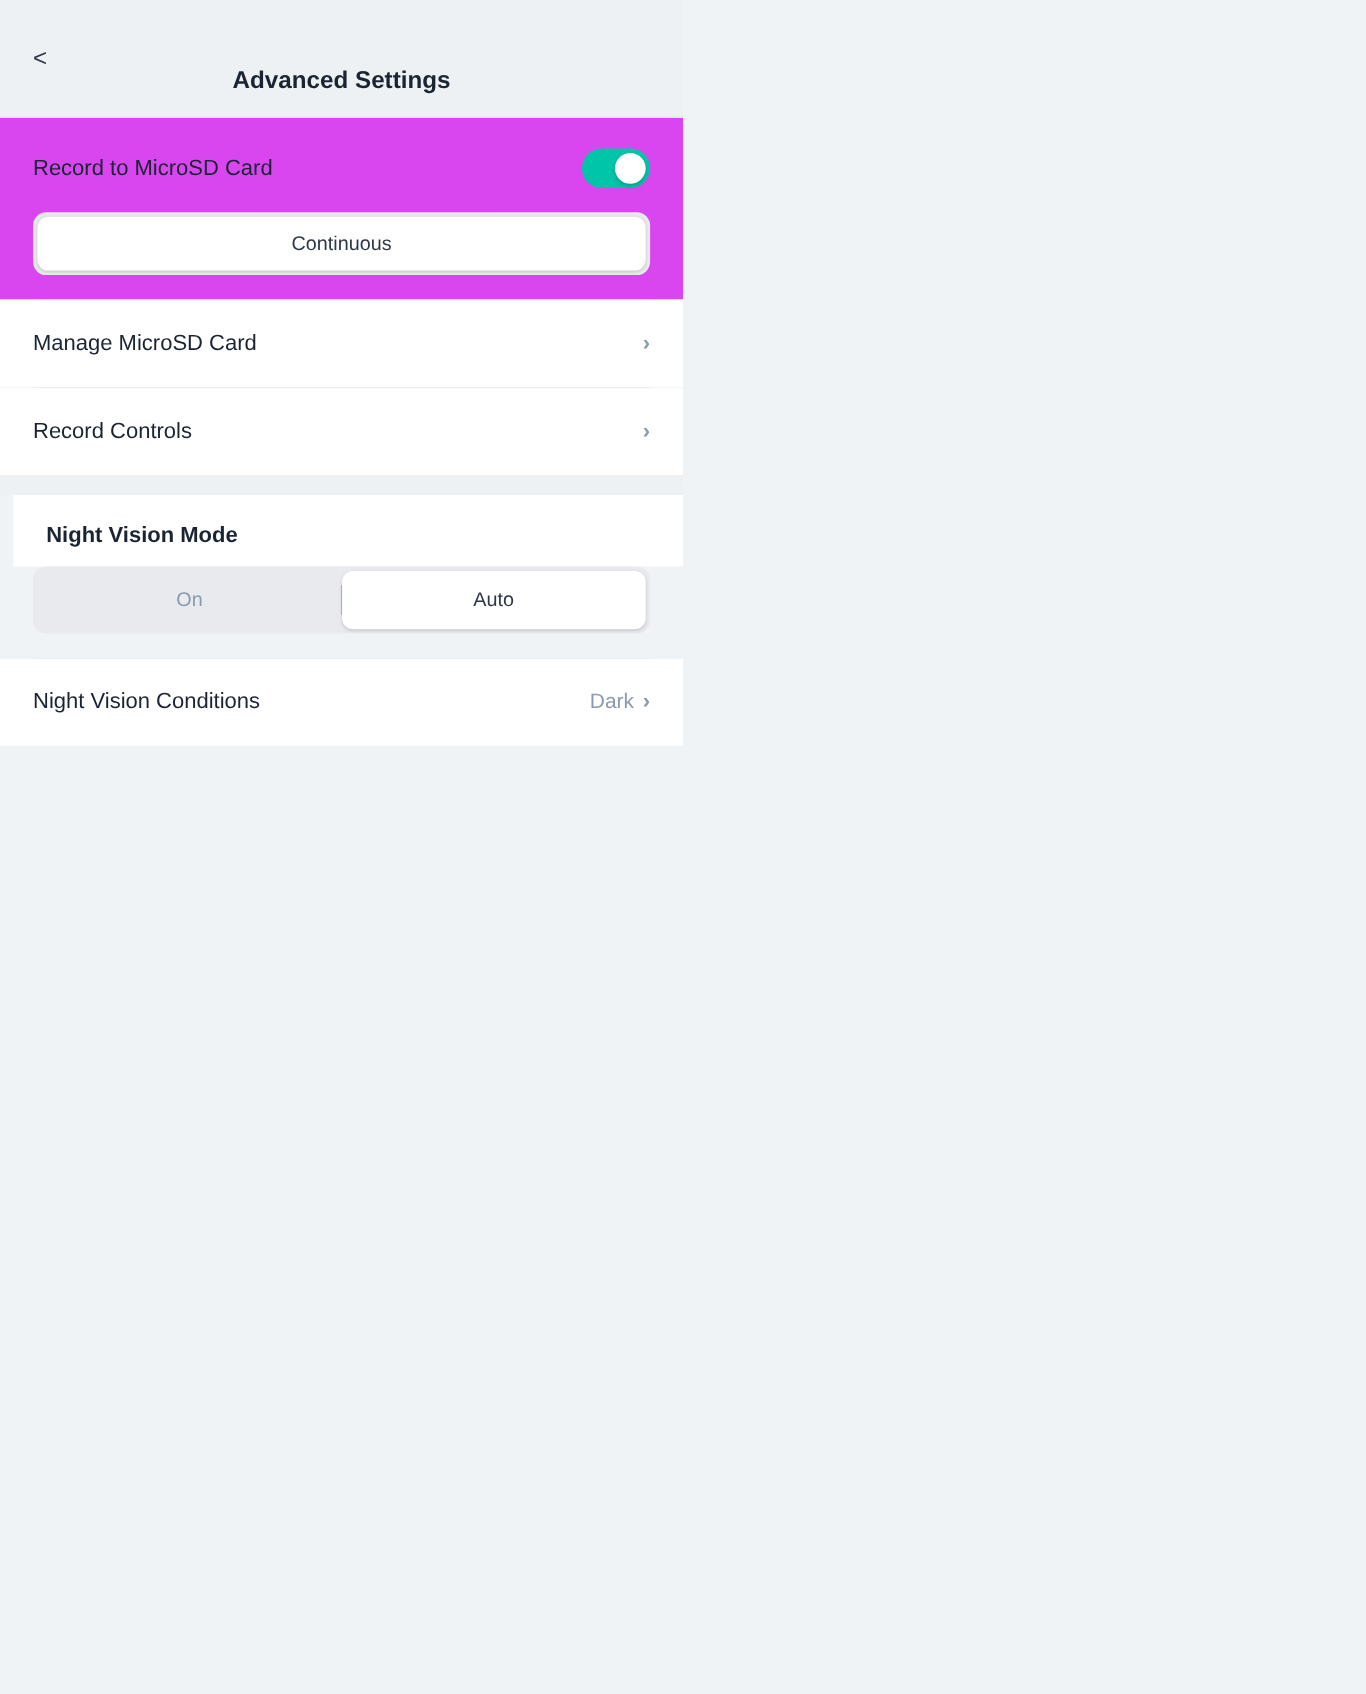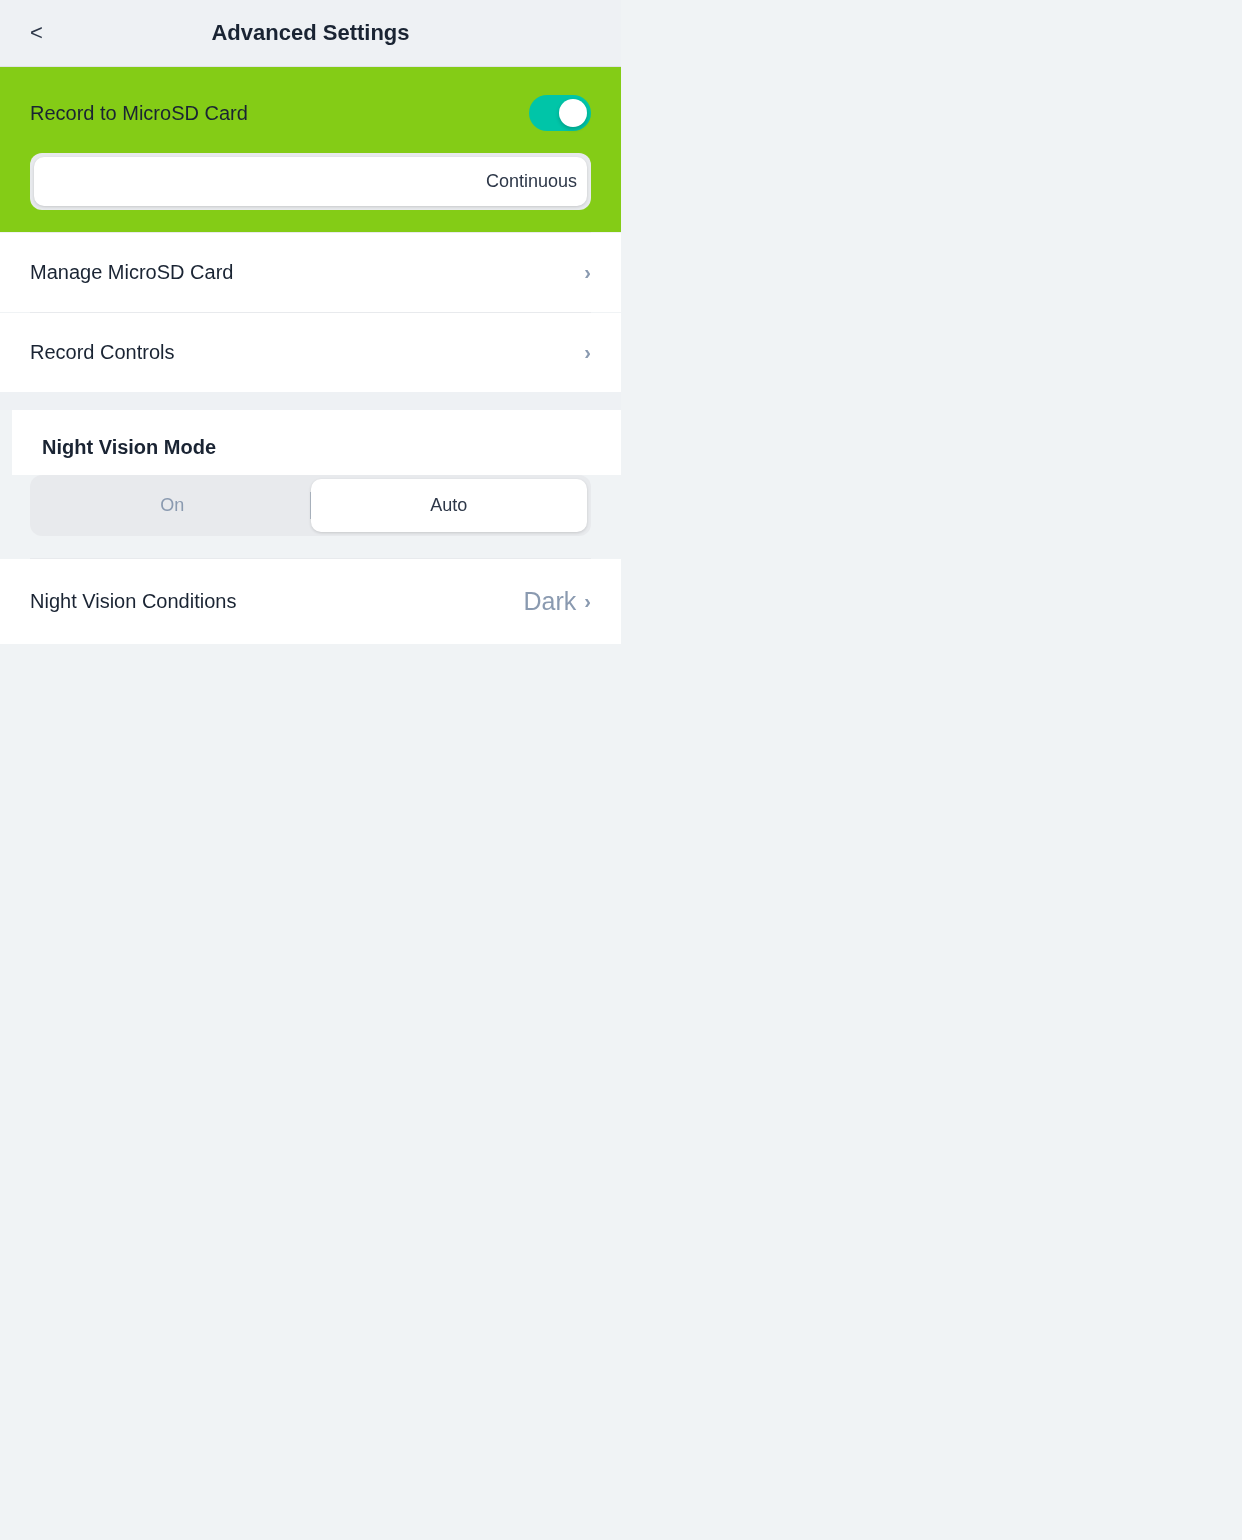--- a/index.html
+++ b/index.html
@@ -36,24 +36,25 @@
       display: flex;
       align-items: center;
     }
 
     .header-title {
       flex: 1;
       text-align: center;
       font-size: 22px;
       font-weight: 700;
       color: #1a2433;
+      margin-top: 40px;
     }
 
     .section-card {
-      background-color: #84cc16;
+      background-color: #d946ef;
       padding: 28px 30px 22px 30px;
     }
 
     .record-row {
       display: flex;
       align-items: center;
       justify-content: space-between;
       margin-bottom: 22px;
     }
 
@@ -104,21 +105,21 @@
       display: flex;
       background-color: #e8eaed;
       border-radius: 12px;
       padding: 4px;
       overflow: hidden;
     }
 
     .segment-btn {
       flex: 1;
       padding: 14px 10px;
-      text-align: right;
+      text-align: center;
       font-size: 18px;
       font-weight: 500;
       color: #8a9ab0;
       cursor: pointer;
       border-radius: 10px;
       border: none;
       background: transparent;
       transition: all 0.2s;
     }
 
@@ -205,21 +206,21 @@
     .segment-separator {
       position: absolute;
       right: 0;
       top: 25%;
       height: 50%;
       width: 1px;
       background-color: #b0bac6;
     }
 
     .night-vision-value {
-      font-size: 25px;
+      font-size: 19px;
       color: #8a9ab0;
     }
   </style>
 </head>
 <body>
 
 <div class="header">
   <button class="back-button">
     <span>&lt;</span>
   </button>

